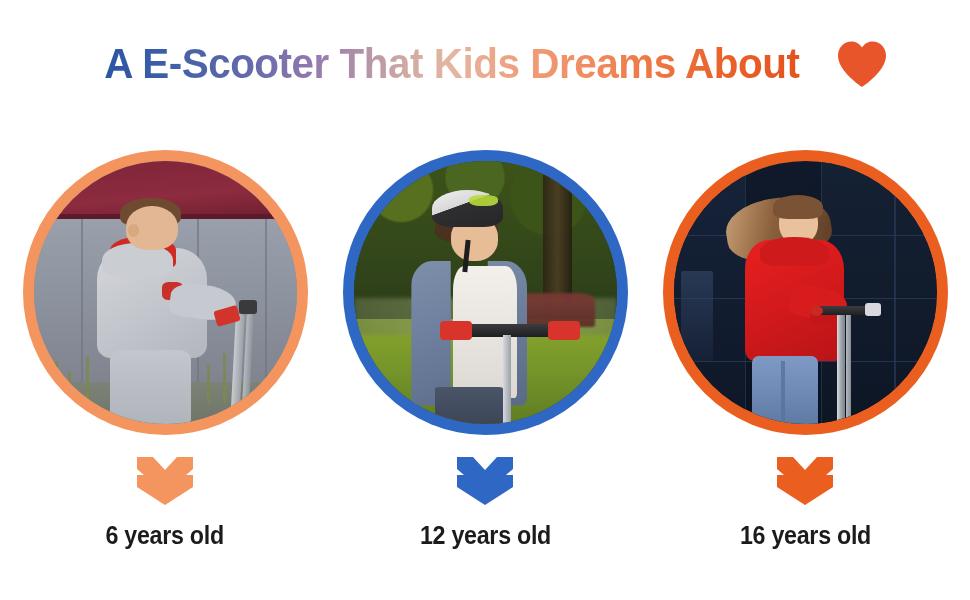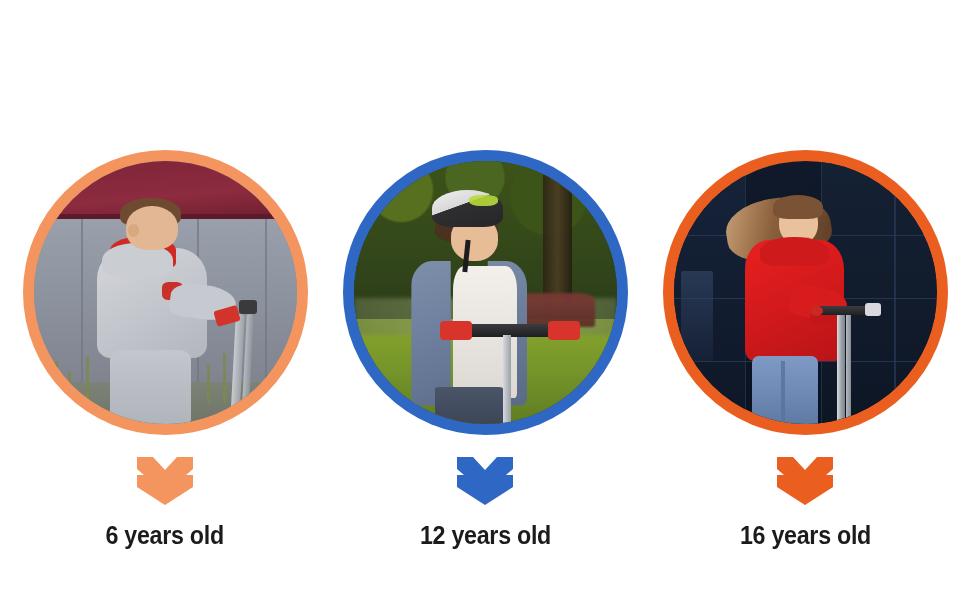--- a/index.html
+++ b/index.html
@@ -225,20 +225,26 @@
   .s3-stem{position:absolute;left:62%;top:58%;width:3.4%;height:42%;
     background:linear-gradient(90deg,#dadde1,#9fa5ac,#7c8389);border-radius:2px;}
   .s3-stem2{position:absolute;left:65.5%;top:58%;width:2%;height:42%;
     background:linear-gradient(90deg,#b4b9bf,#878d94);}
 </style>
 </head>
 <body>
 
 <div class="banner">
 
+  <div class="title-row">
+    <div class="title-text">A E-Scooter That Kids Dreams About</div>
+    <svg class="heart-icon" viewBox="0 0 52 48">
+      <path d="M26 47 C26 47 2 31.5 2 15.8 C2 7.4 8.2 1.5 15.4 1.5 C20.3 1.5 23.9 4.0 26 7.6 C28.1 4.0 31.7 1.5 36.6 1.5 C43.8 1.5 50 7.4 50 15.8 C50 31.5 26 47 26 47 Z" fill="#e8552a"></path>
+    </svg>
+  </div>
 
   <div class="cards">
 
     <div class="card">
       <div class="photo-circle" style="background:#f4945e;">
         <div class="photo-inner">
           <div class="scene">
             <div class="s1-sky"></div>
             <div class="s1-roof"></div>
             <div class="s1-roofedge"></div>

